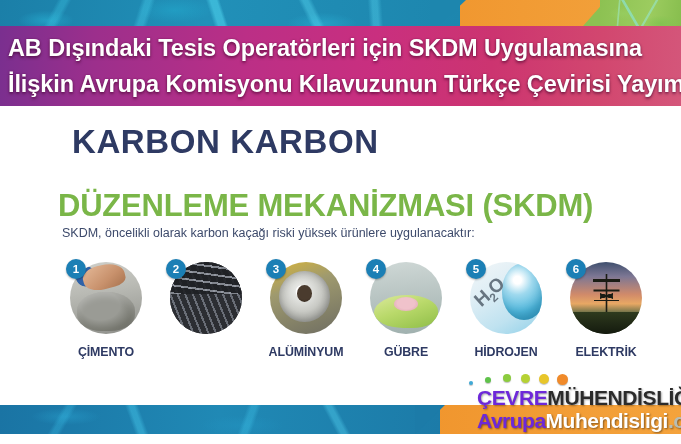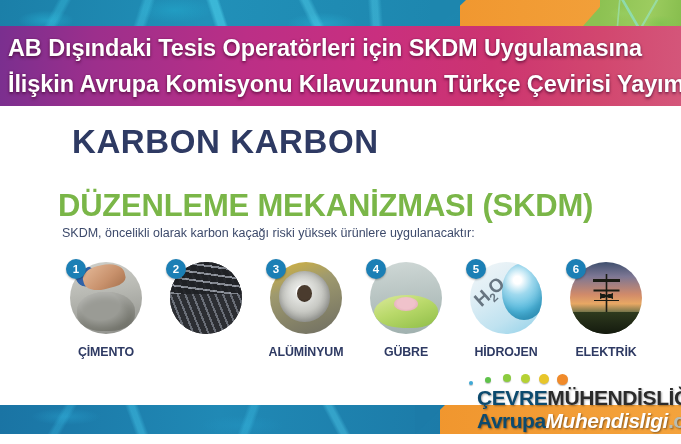--- a/index.html
+++ b/index.html
@@ -334,23 +334,23 @@
     text-shadow: 1px 1px 2px rgba(0,0,0,.35);
   }
   .logo-row2 {
     position: absolute; left: 14px; top: 35px;
     font-family: "Liberation Sans", sans-serif;
     font-weight: bold; font-size: 21px;
     letter-spacing: -0.5px;
     white-space: nowrap;
     text-shadow: 1px 1px 2px rgba(0,0,0,.45);
   }
-  .lg-green { color: #0c4a6e; margin-top: 14px; }
+  .lg-green { color: #6d28d9; margin-top: 14px; }
   .lg-dark  { color: #2b2b2b; }
-  .lg-white { color: #ffffff; font-style: italic; }
+  .lg-white { color: #ffffff; }
   .lg-grey  { color: #b9bdb3; }
 </style>
 </head>
 <body>
 
 <div id="poster">
 
   <div class="top-strip">
     <div class="ts-orange-top"></div>
     <div class="ts-teal"></div>

